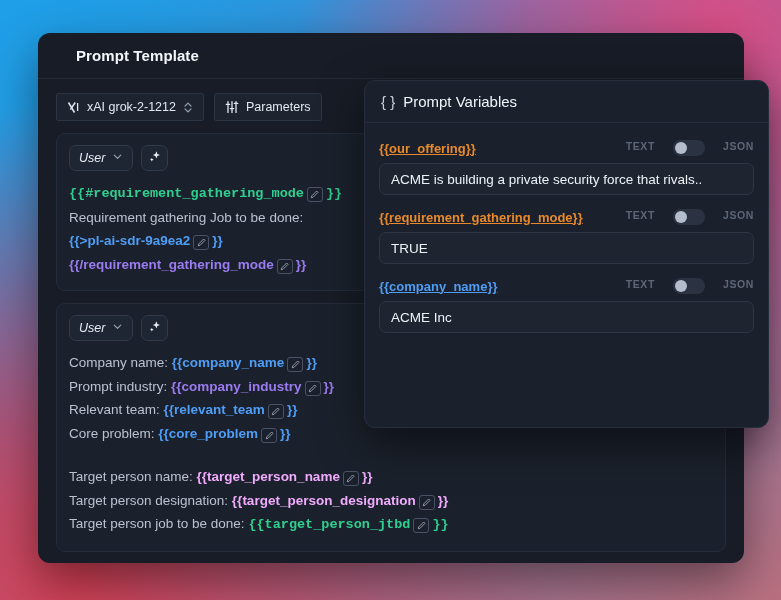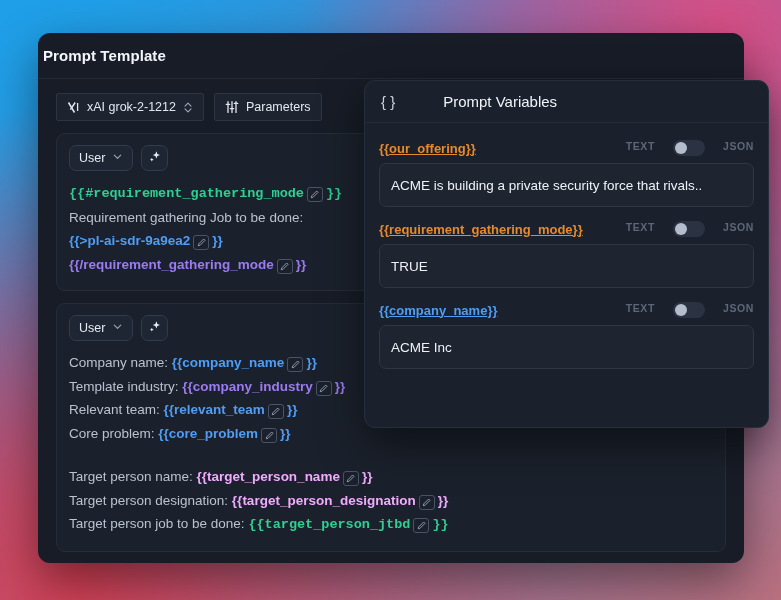--- a/index.html
+++ b/index.html
@@ -32,21 +32,21 @@
     background: #171c26;
     border-radius: 12px;
     box-shadow: 0 18px 48px rgba(0,0,0,.45);
     overflow: hidden;
   }
 
   #titlebar {
     height: 46px;
     display: flex;
     align-items: center;
-    padding: 0 0 0 5px;
+    padding: 0 0 0 38px;
     border-bottom: 1px solid #242b38;
     text-align: right;
   }
   #titlebar .title {
     color: #f2f5f9;
     font-size: 15px;
     font-weight: bold;
     letter-spacing: .1px;
   }
 
@@ -86,20 +86,21 @@
     align-items: center;
     gap: 7px;
     height: 26px;
     padding: 0 9px;
     background: #1e2633;
     border: 1px solid #313b4c;
     border-radius: 7px;
     color: #e6ebf3;
     font-size: 12.5px;
     cursor: pointer;
+    font-style: italic;
   }
   .icon-btn {
     display: inline-flex;
     align-items: center;
     justify-content: center;
     width: 27px;
     height: 26px;
     background: #1e2633;
     border: 1px solid #313b4c;
     border-radius: 7px;
@@ -145,21 +146,21 @@
   }
   #vars-header {
     height: 42px;
     display: flex;
     align-items: center;
     gap: 8px;
     padding: 0 16px;
     border-bottom: 1px solid #252d3b;
   }
   #vars-header .braces { color: #c9d2de; font-size: 15px; }
-  #vars-header .vtitle { color: #f0f4f9; font-size: 15px; margin-left: 40px; }
+  #vars-header .vtitle { color: #f0f4f9; font-size: 15px; }
 
   #vars-list { padding: 10px 14px 0 14px; }
   .var-row { margin-bottom: 7px; }
   .var-row-top {
     display: flex;
     align-items: center;
     justify-content: space-between;
     height: 30px;
   }
   .var-key { font-size: 13px; font-weight: bold; white-space: nowrap; text-decoration: underline; }
@@ -176,21 +177,21 @@
   .tg-knob {
     position: absolute;
     left: 2px; top: 2px;
     width: 12px; height: 12px;
     border-radius: 50%;
     background: #b4bdcb;
   }
 
   .var-input {
     width: 100%;
-    height: 44px;
+    height: 32px;
     background: #1e2531;
     border: 1px solid #2e3746;
     border-radius: 7px;
     color: #eef2f7;
     font-family: "Liberation Sans", sans-serif;
     font-size: 13.5px;
     padding: 0 11px;
     outline: none;
   }
 </style>
@@ -287,21 +288,21 @@
                     <path d="M4.1 8.4 L4.7 9.8 L6.1 10.4 L4.7 11 L4.1 12.4 L3.5 11 L2.1 10.4 L3.5 9.8 Z" fill="#e9eef5"></path>
                   </svg></span>
               </div>
             </div>
             <div class="msg-body">
               <div class="line"><span>Company name: </span><span class="var v-blue"><span class="brace">{{</span><span class="name">company_name</span><span class="pencil">
                     <svg width="9" height="9" viewBox="0 0 10 10">
                       <path d="M7.4 1.1 L8.9 2.6 L3.4 8.1 L1.4 8.6 L1.9 6.6 Z" fill="none" stroke="#9aa5b4" stroke-width="1" stroke-linejoin="round"></path>
                     </svg>
                   </span><span class="brace">}}</span></span></div>
-              <div class="line"><span>Template industry: </span><span class="var v-purple"><span class="brace">{{</span><span class="name">company_industry</span><span class="pencil">
+              <div class="line"><span>Prompt industry: </span><span class="var v-purple"><span class="brace">{{</span><span class="name">company_industry</span><span class="pencil">
                     <svg width="9" height="9" viewBox="0 0 10 10">
                       <path d="M7.4 1.1 L8.9 2.6 L3.4 8.1 L1.4 8.6 L1.9 6.6 Z" fill="none" stroke="#9aa5b4" stroke-width="1" stroke-linejoin="round"></path>
                     </svg>
                   </span><span class="brace">}}</span></span></div>
               <div class="line"><span>Relevant team: </span><span class="var v-blue"><span class="brace">{{</span><span class="name">relevant_team</span><span class="pencil">
                     <svg width="9" height="9" viewBox="0 0 10 10">
                       <path d="M7.4 1.1 L8.9 2.6 L3.4 8.1 L1.4 8.6 L1.9 6.6 Z" fill="none" stroke="#9aa5b4" stroke-width="1" stroke-linejoin="round"></path>
                     </svg>
                   </span><span class="brace">}}</span></span></div>
               <div class="line"><span>Core problem: </span><span class="var v-blue"><span class="brace">{{</span><span class="name">core_problem</span><span class="pencil">

